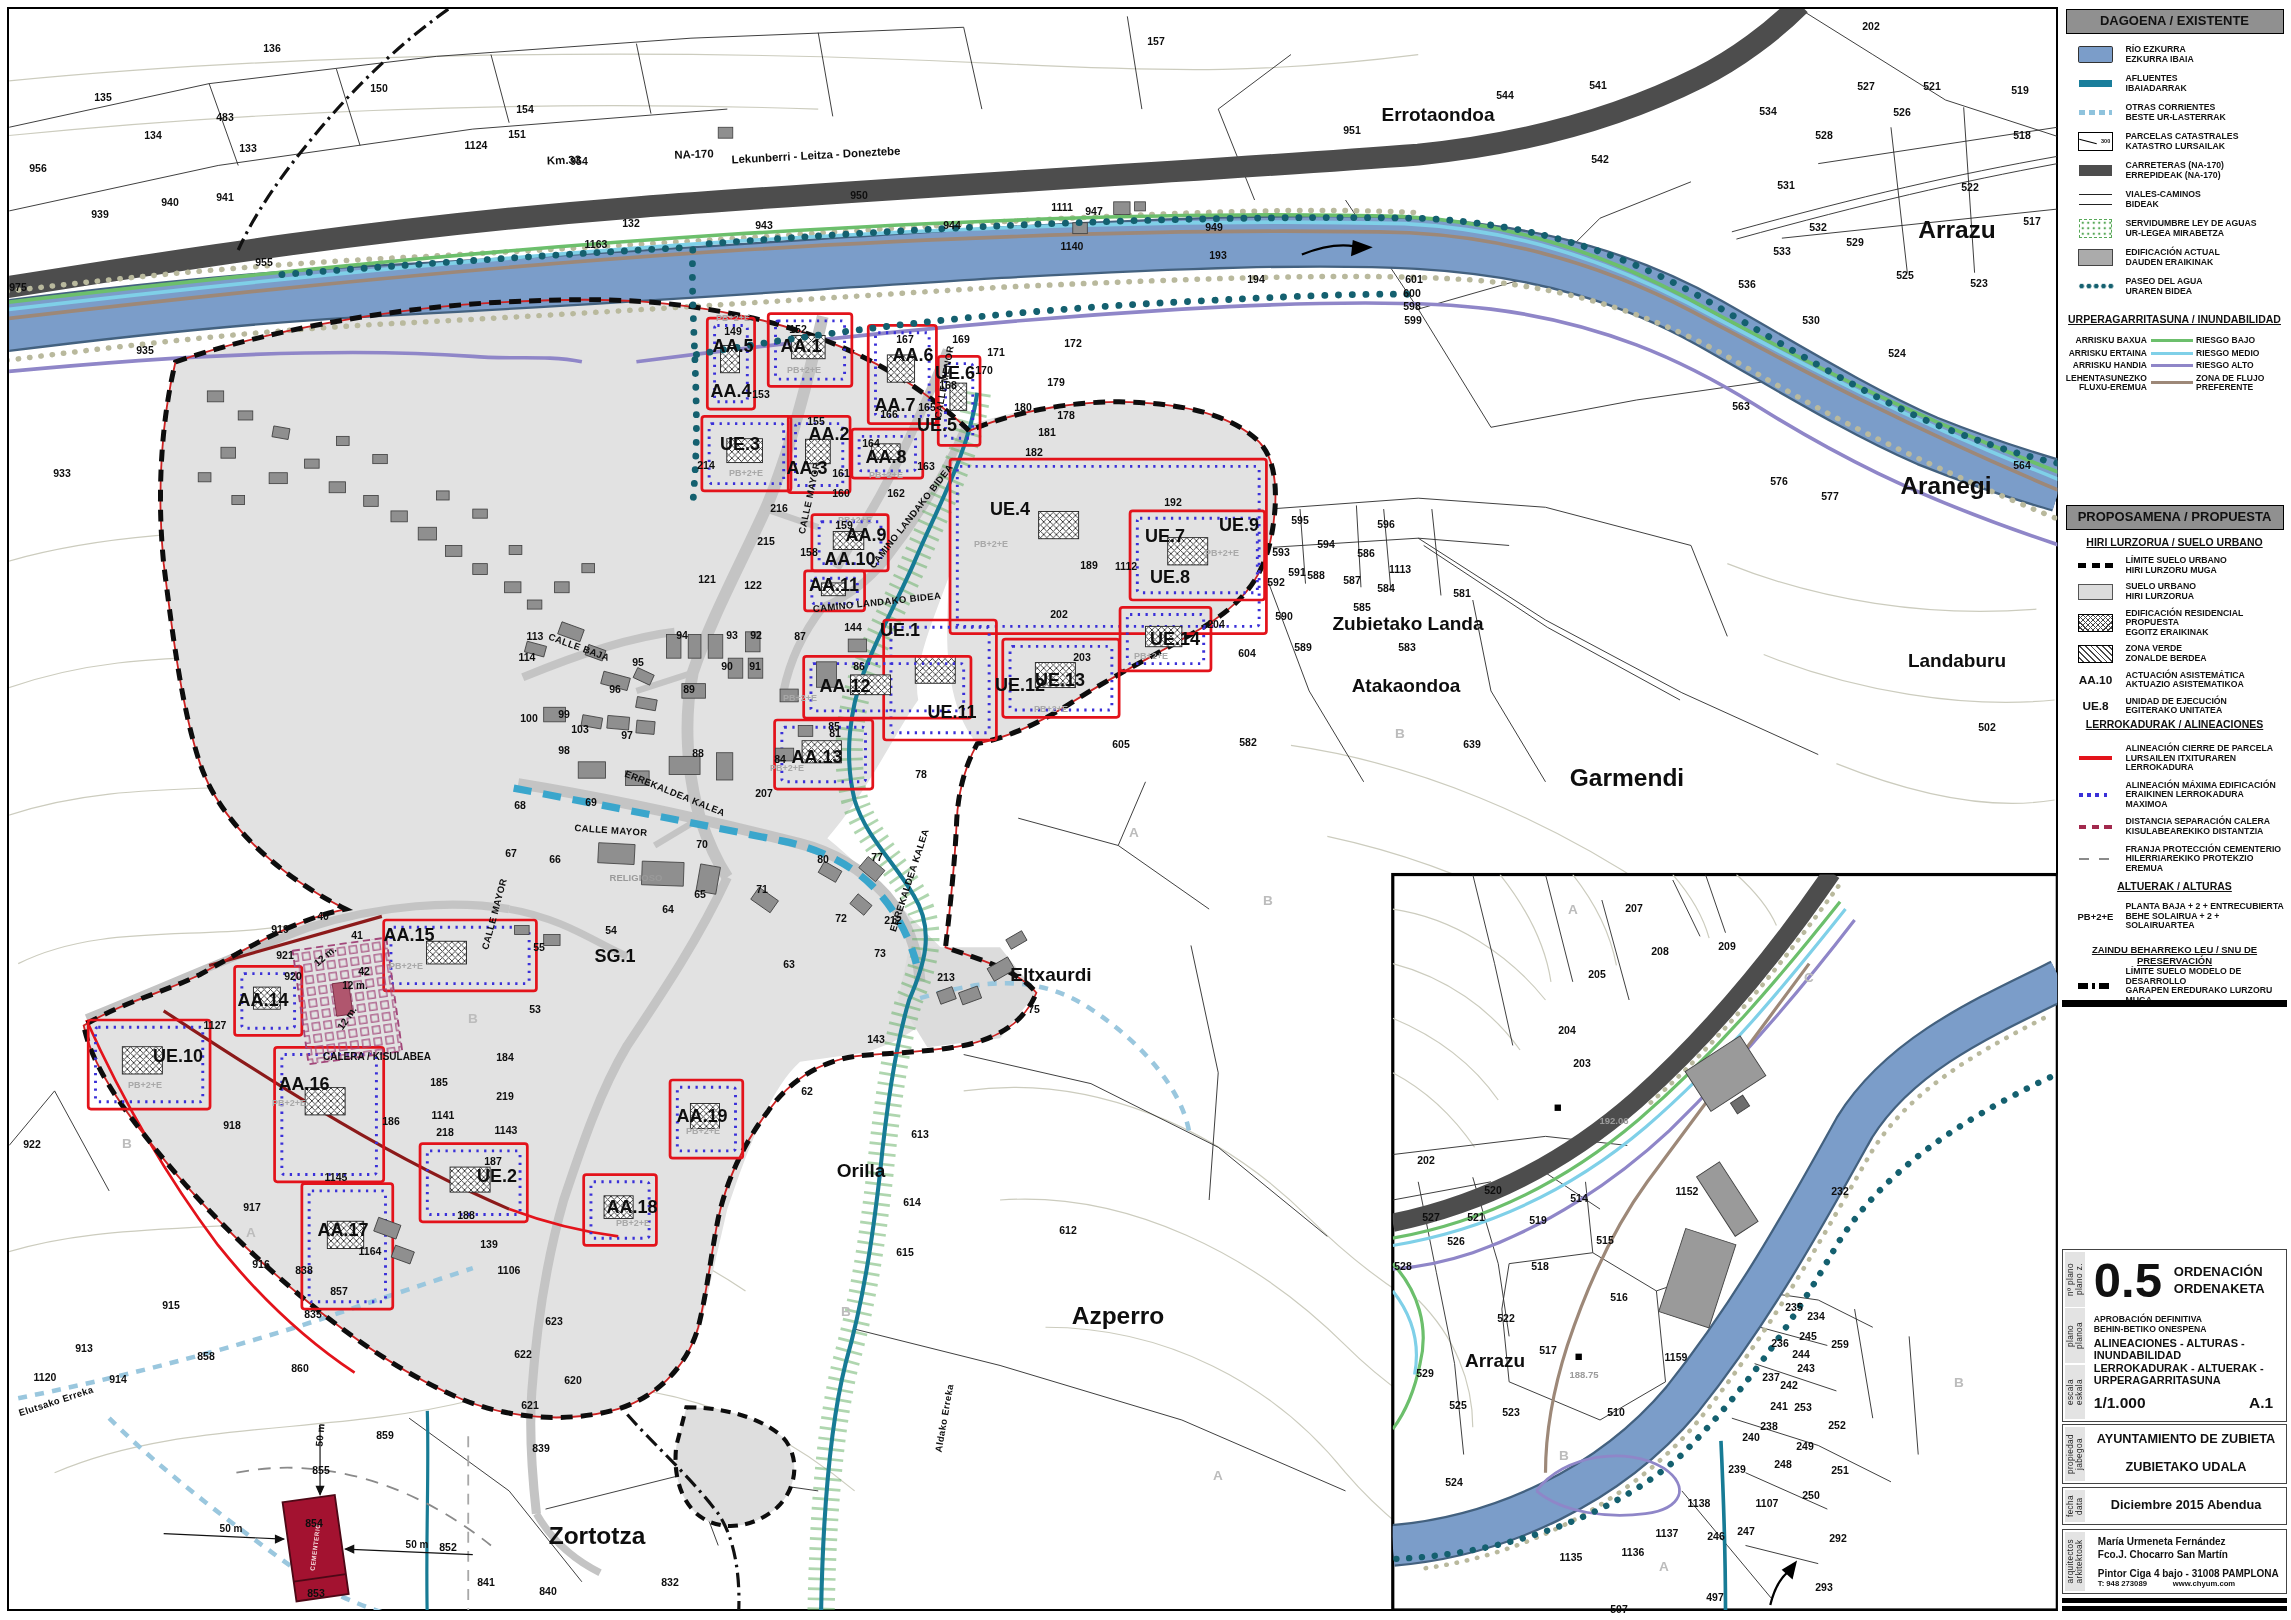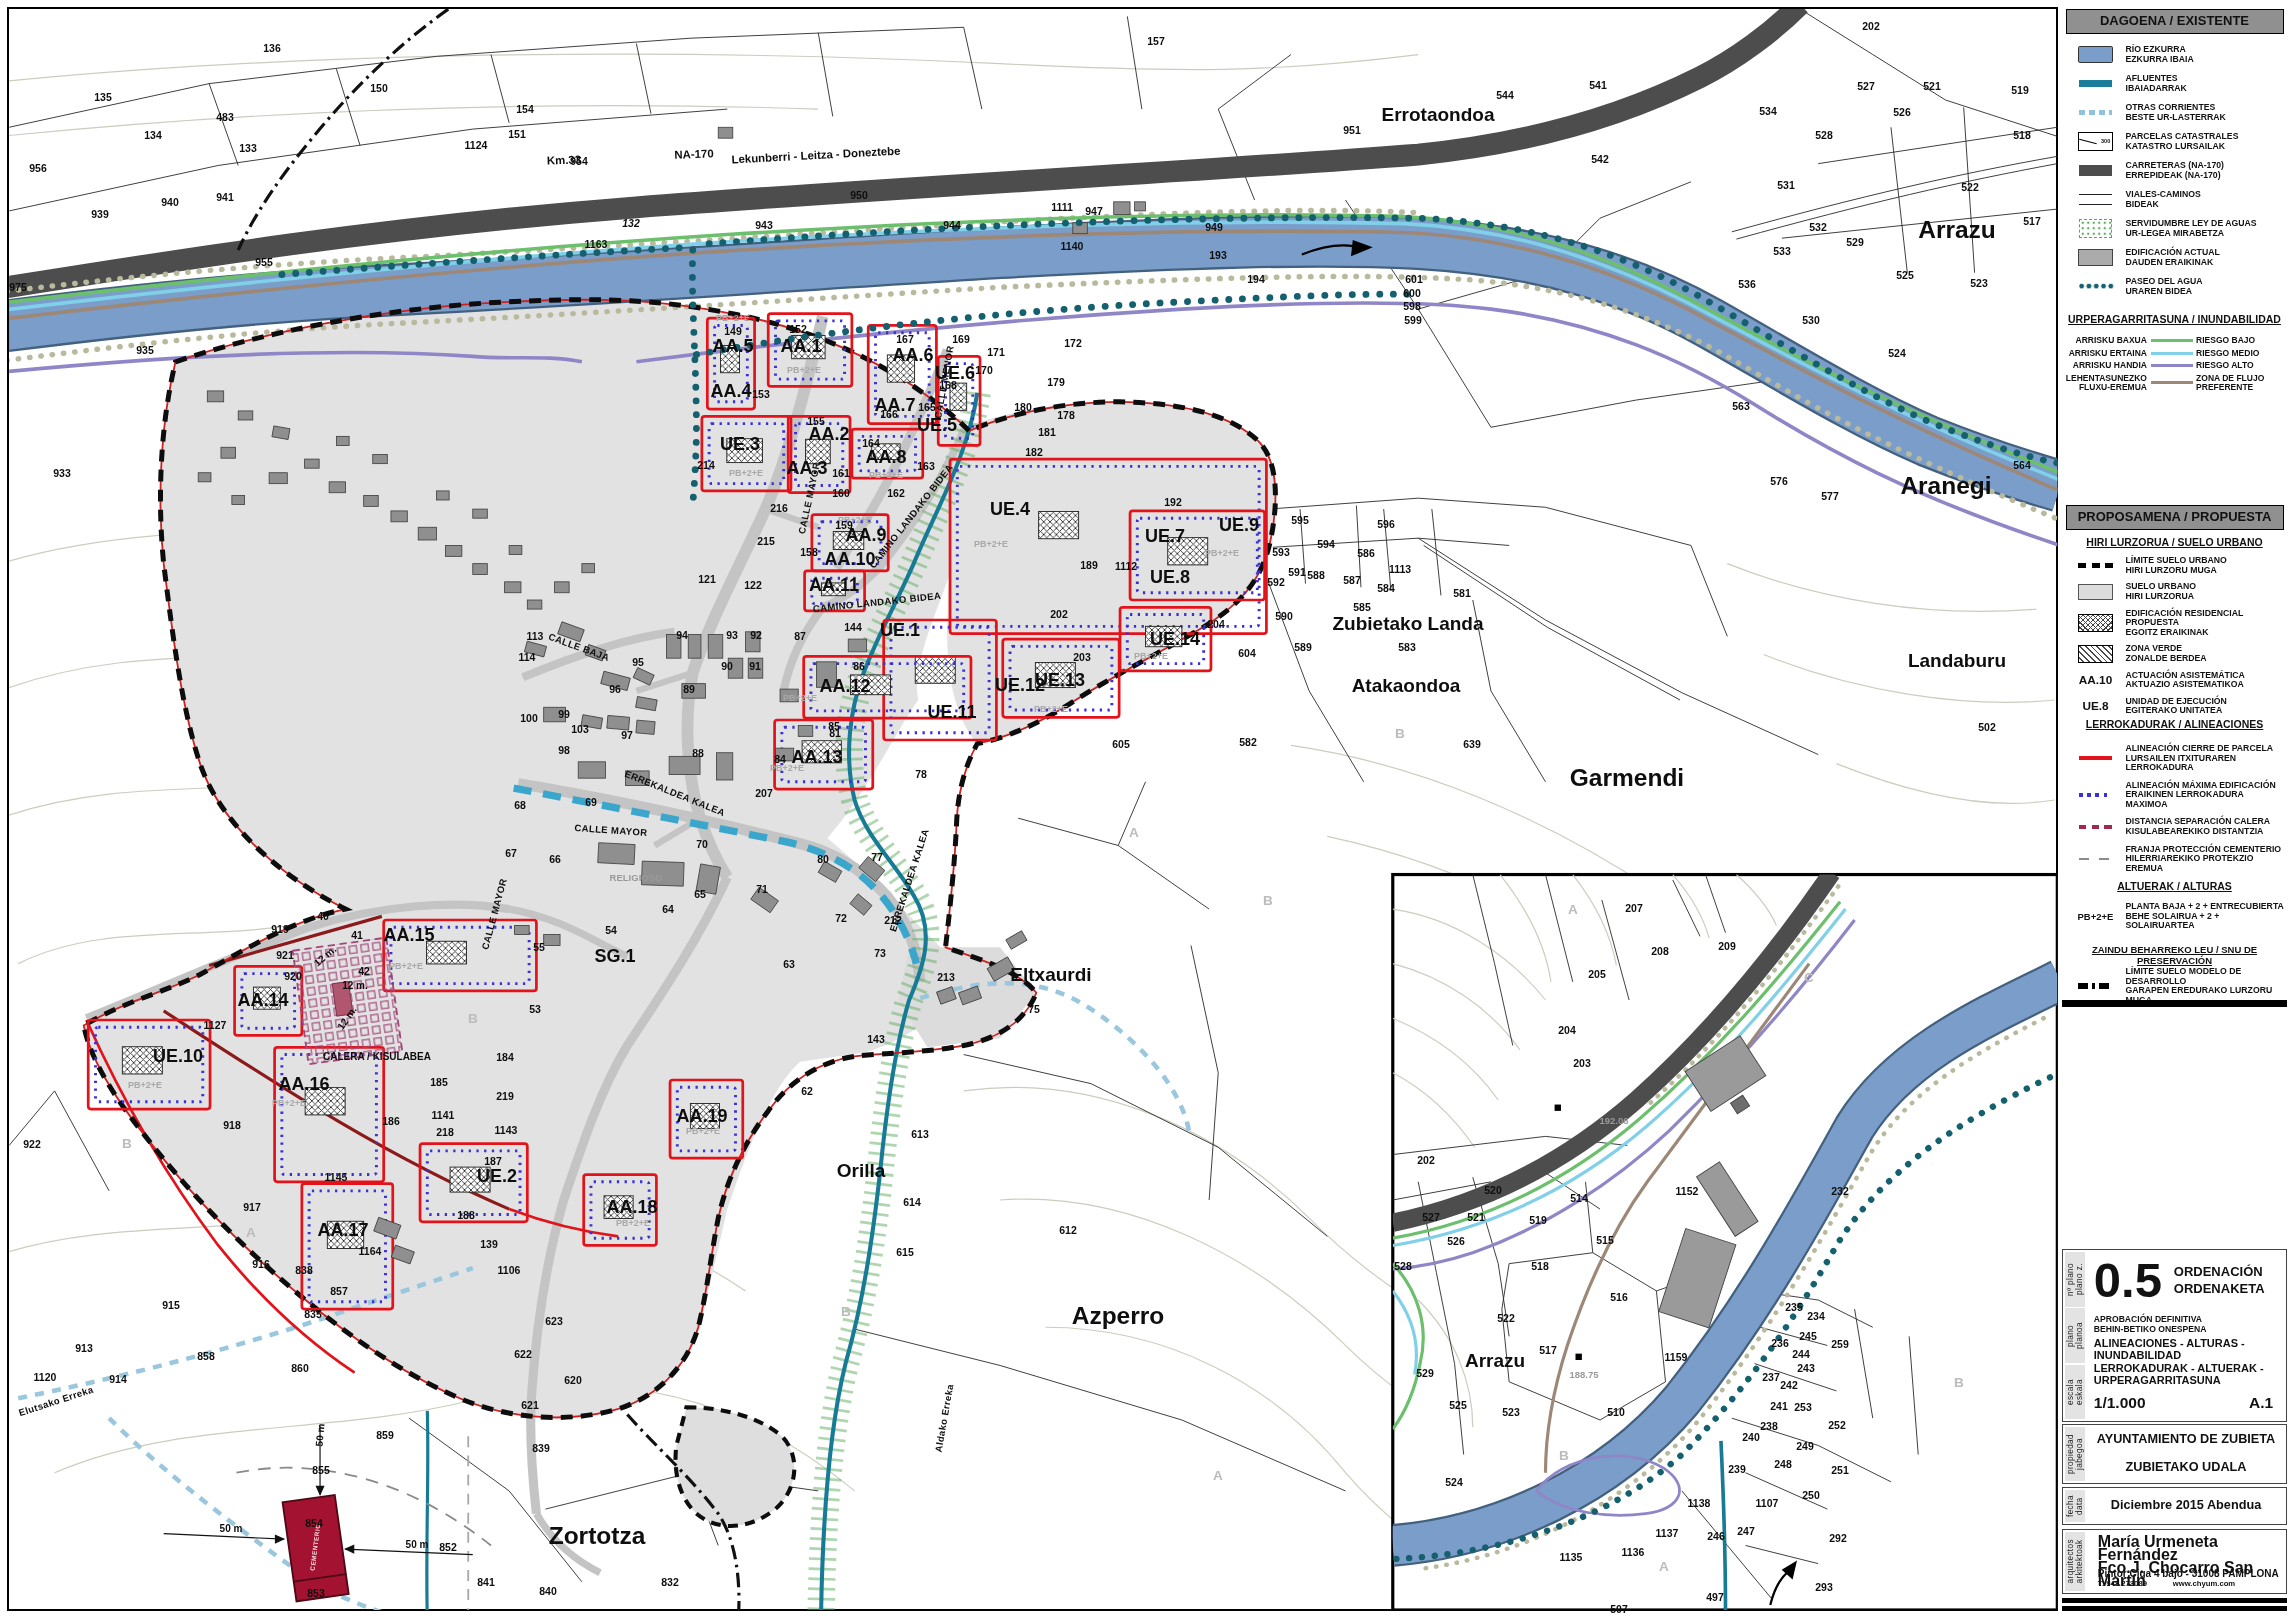--- a/index.html
+++ b/index.html
@@ -659,21 +659,21 @@
       <span class="ml p" style="left: 1214px; top: 227px; transform: translate(-50%, -50%) rotate(0deg);">949</span>
       <span class="ml p" style="left: 859px; top: 195px; transform: translate(-50%, -50%) rotate(0deg);">950</span>
       <span class="ml p" style="left: 1072px; top: 246px; transform: translate(-50%, -50%) rotate(0deg);">1140</span>
       <span class="ml p" style="left: 1218px; top: 255px; transform: translate(-50%, -50%) rotate(0deg);">193</span>
       <span class="ml p" style="left: 1256px; top: 279px; transform: translate(-50%, -50%) rotate(0deg);">194</span>
       <span class="ml p" style="left: 1414px; top: 279px; transform: translate(-50%, -50%) rotate(0deg);">601</span>
       <span class="ml p" style="left: 1412px; top: 293px; transform: translate(-50%, -50%) rotate(0deg);">600</span>
       <span class="ml p" style="left: 1412px; top: 306px; transform: translate(-50%, -50%) rotate(0deg);">598</span>
       <span class="ml p" style="left: 1413px; top: 320px; transform: translate(-50%, -50%) rotate(0deg);">599</span>
       <span class="ml p" style="left: 596px; top: 244px; transform: translate(-50%, -50%) rotate(0deg);">1163</span>
-      <span class="ml p" style="left: 631px; top: 223px; transform: translate(-50%, -50%) rotate(0deg); font-style: italic;">132</span>
+      <span class="ml p" style="left: 631px; top: 223px; transform: translate(-50%, -50%) rotate(0deg);">132</span>
       <span class="ml p" style="left: 733px; top: 331px; transform: translate(-50%, -50%) rotate(0deg);">149</span>
       <span class="ml p" style="left: 798px; top: 329px; transform: translate(-50%, -50%) rotate(0deg);">152</span>
       <span class="ml p" style="left: 905px; top: 339px; transform: translate(-50%, -50%) rotate(0deg);">167</span>
       <span class="ml p" style="left: 961px; top: 339px; transform: translate(-50%, -50%) rotate(0deg);">169</span>
       <span class="ml p" style="left: 996px; top: 352px; transform: translate(-50%, -50%) rotate(0deg);">171</span>
       <span class="ml p" style="left: 1073px; top: 343px; transform: translate(-50%, -50%) rotate(0deg);">172</span>
       <span class="ml p" style="left: 984px; top: 370px; transform: translate(-50%, -50%) rotate(0deg);">170</span>
       <span class="ml p" style="left: 948px; top: 385px; transform: translate(-50%, -50%) rotate(0deg);">168</span>
       <span class="ml p" style="left: 1056px; top: 382px; transform: translate(-50%, -50%) rotate(0deg);">179</span>
       <span class="ml p" style="left: 761px; top: 394px; transform: translate(-50%, -50%) rotate(0deg);">153</span>
@@ -1154,21 +1154,21 @@
 data</div>
         </div>
       <div style="position:absolute;left:27px;right:3.6px;top:10px;text-align:center;font-weight:bold;font-size:12.7px;">Diciembre  2015  Abendua</div>
     </div>
 
     <div class="tbbox" style="top:1529px;height:65px;">
       <div class="vstrip">
           <div class="vtxt">arquitectos
 arkitektoak</div>
         </div>
-      <div style="position:absolute;left:35px;top:6.4px;font-weight:bold;font-size:16px;line-height:12.7px;">
+      <div style="position:absolute;left:35px;top:6.4px;font-weight:bold;font-size:10px;line-height:12.7px;">
         <div>María  Urmeneta  Fernández</div>
         <div>Fco.J.  Chocarro  San Martín</div>
       </div>
       <div style="position:absolute;left:35px;top:38px;font-size:10px;font-weight:600;">Pintor Ciga 4 bajo - 31008 PAMPLONA</div>
       <div style="position:absolute;left:35px;top:49px;font-size:7.7px;font-weight:600;">
         <span>T: 948 273089</span>
         <span style="margin-left:23.6px;">www.chyum.com</span>
       </div>
     </div>
     <div class="blackbar" style="top:1598px;height:4.5px;"></div>

